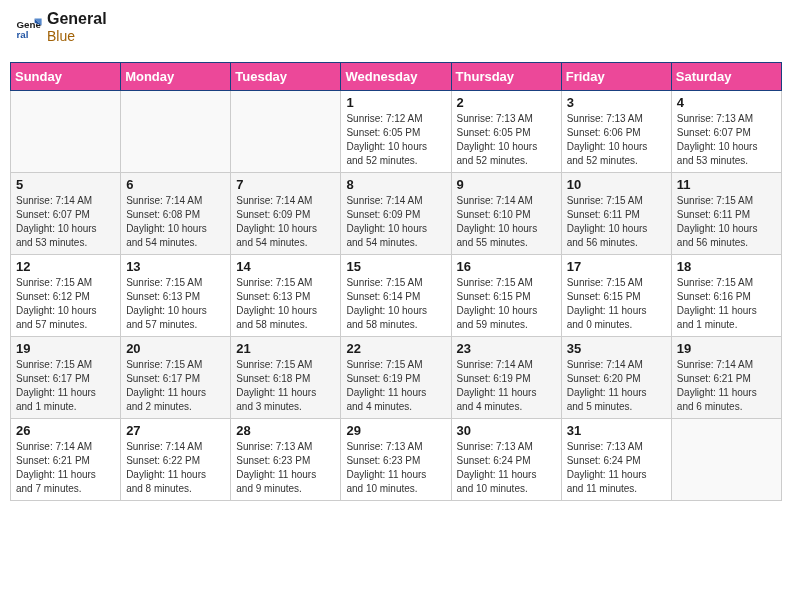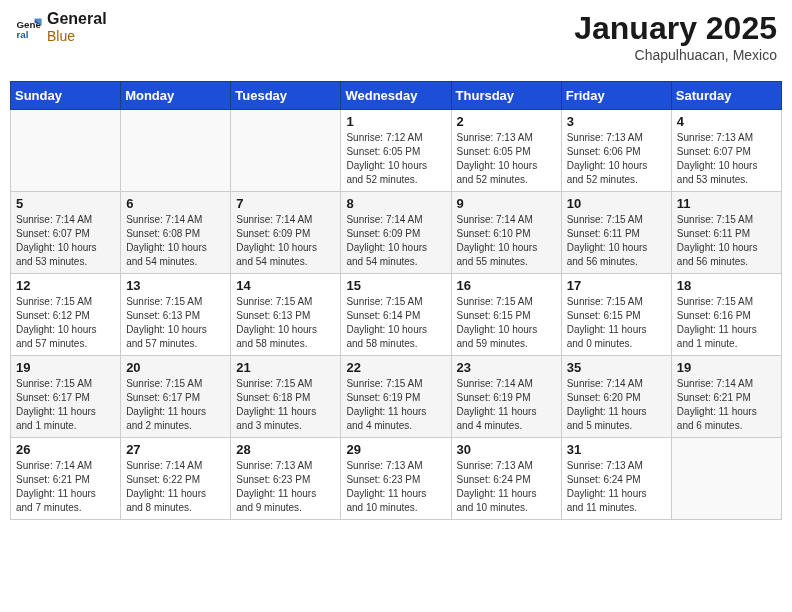--- a/index.html
+++ b/index.html
@@ -37,21 +37,21 @@
     .sub-title {
       font-size: 14px;
       color: #444;
     }
     .calendar {
       width: 100%;
       border-collapse: collapse;
       border: 1px solid #ccc;
     }
     .calendar th {
-      background: #1d4ed8;
+      background: #ec4899;
       color: #fff;
       font-size: 13px;
       font-weight: bold;
       padding: 6px 4px;
       text-align: left;
       border: 1px solid #1a4080;
     }
     .calendar td {
       border: 1px solid #ccc;
       vertical-align: top;
@@ -89,24 +89,20 @@
       <polygon points="28,8 38,18 28,14" fill="#2255a4"></polygon>
       <polygon points="28,8 38,8 38,18" fill="#5588cc"></polygon>
     </svg>
     <div>
       <div style="font-size:16px;font-weight:bold;color:#1a1a1a;">
         <span style="color:#1a1a1a;">Gene</span><span style="color:#1a1a1a;">ral</span>
       </div>
       <div style="font-size:14px;font-weight:normal;color:#a16207;">Blue</div>
     </div>
   </div>
-  <div class="title-block">
-    <div class="main-title">January 2025</div>
-    <div class="sub-title">Chapulhuacan, Mexico</div>
-  </div>
 </div>
 
 <table class="calendar">
   <thead>
     <tr>
     <th>Sunday</th>
         <th>Monday</th>
         <th>Tuesday</th>
         <th>Wednesday</th>
         <th>Thursday</th>

